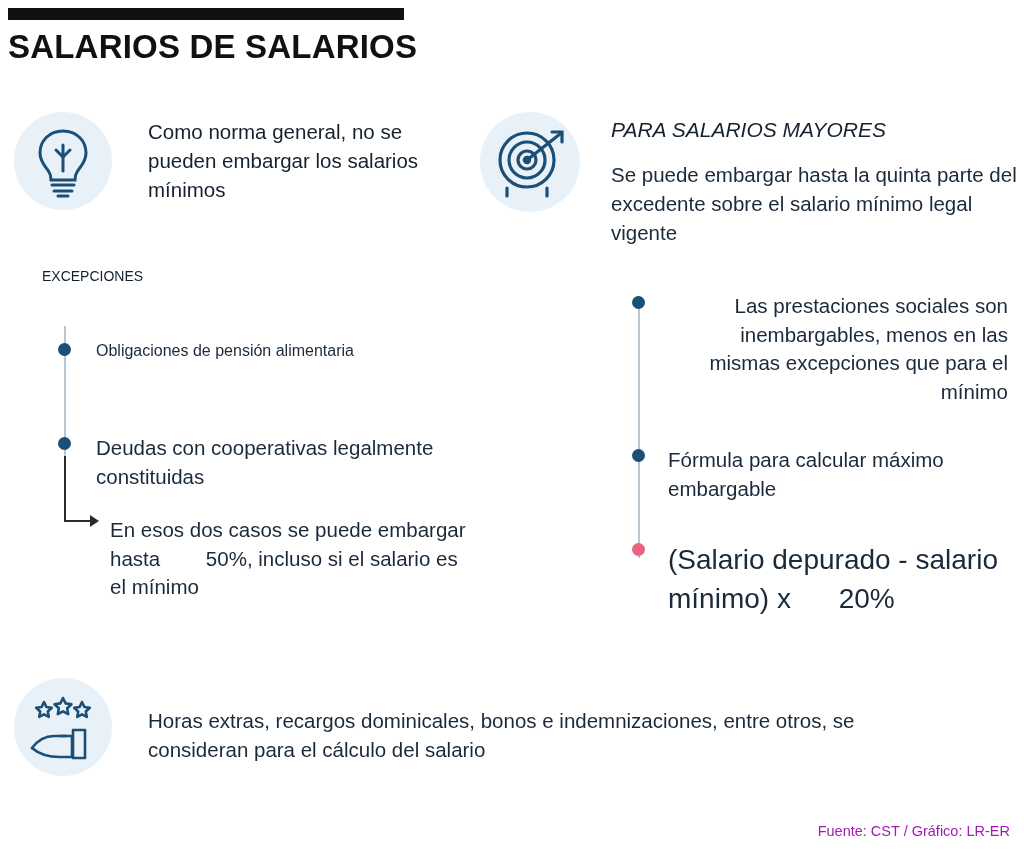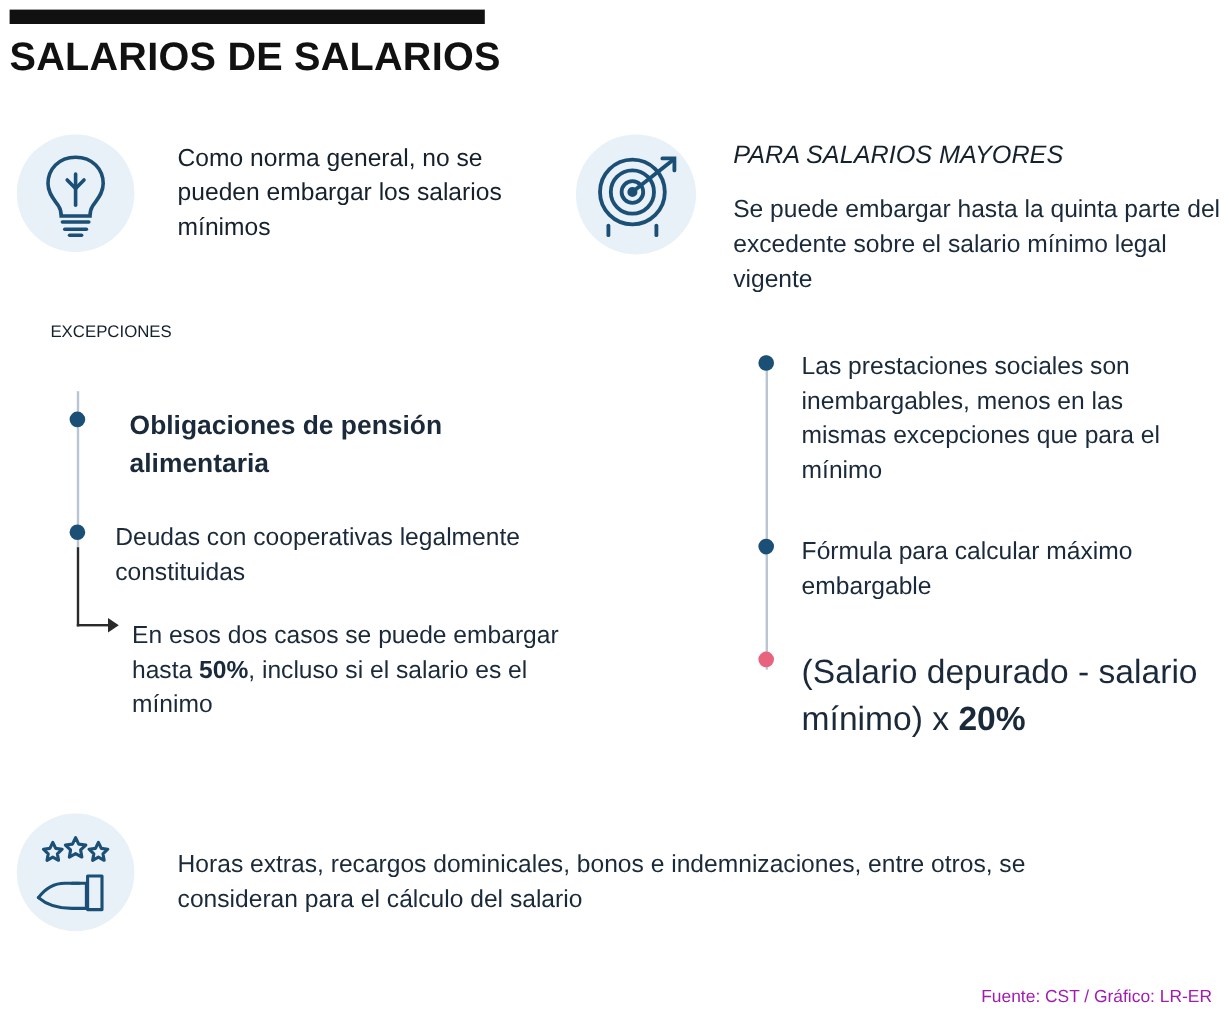--- a/index.html
+++ b/index.html
@@ -83,26 +83,25 @@
     width: 13px;
     height: 13px;
     border-radius: 50%;
     background: #1b4f76;
   }
   .left-dot.d1 { left: 58px; top: 343px; }
   .left-dot.d2 { left: 58px; top: 437px; }
 
   .left-item-1 {
     position: absolute;
-    left: 108px;
+    left: 96px;
     top: 340px;
     width: 330px;
-    font-size: 22px;
-    line-height: 1.4;
-    font-weight: bold;
+    font-size: 16px;
+    line-height: 1.4;
   }
   .left-item-2 {
     position: absolute;
     left: 96px;
     top: 434px;
     width: 340px;
     font-size: 20.5px;
     line-height: 1.4;
   }
 
@@ -193,20 +192,21 @@
   .right-dot.r2 { left: 632px; top: 449px; }
   .right-dot.r3 { left: 632px; top: 543px; background: #e8637e; }
 
   .right-item-1 {
     position: absolute;
     left: 668px;
     top: 292px;
     width: 340px;
     font-size: 20.5px;
     line-height: 1.4;
+    text-align: right;
   }
   .right-item-2 {
     position: absolute;
     left: 668px;
     top: 446px;
     width: 340px;
     font-size: 20.5px;
     line-height: 1.4;
   }
   .right-item-3 {
@@ -236,21 +236,21 @@
   }
 
   .source {
     position: absolute;
     right: 14px;
     bottom: 14px;
     font-size: 14.5px;
     color: #a21caf;
   }
 
-  b { font-weight: bold; }
+  b { font-weight: normal; margin-left: 40px; }
 </style>
 </head>
 <body>
 
 <div class="top-rule"></div>
 
 <div class="title">SALARIOS DE SALARIOS</div>
 
 <div class="block-bulb icon-circle">
   <svg width="72" height="76" viewBox="0 0 72 76" aria-hidden="true">

